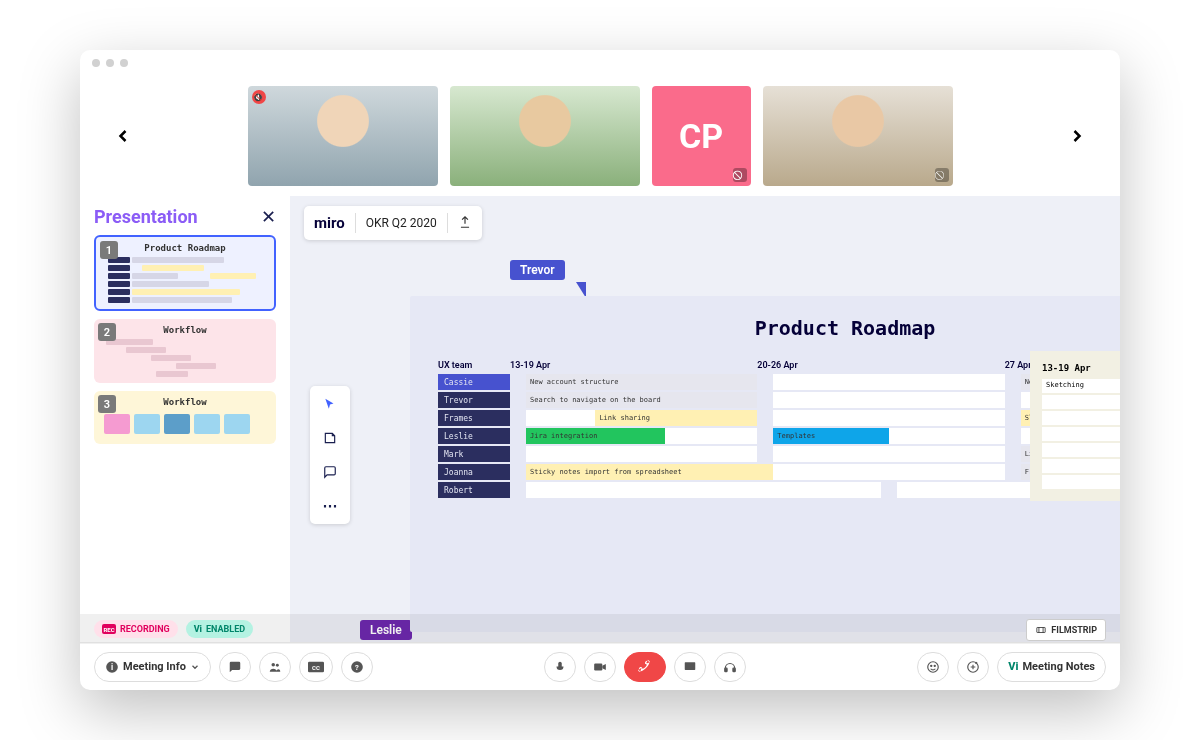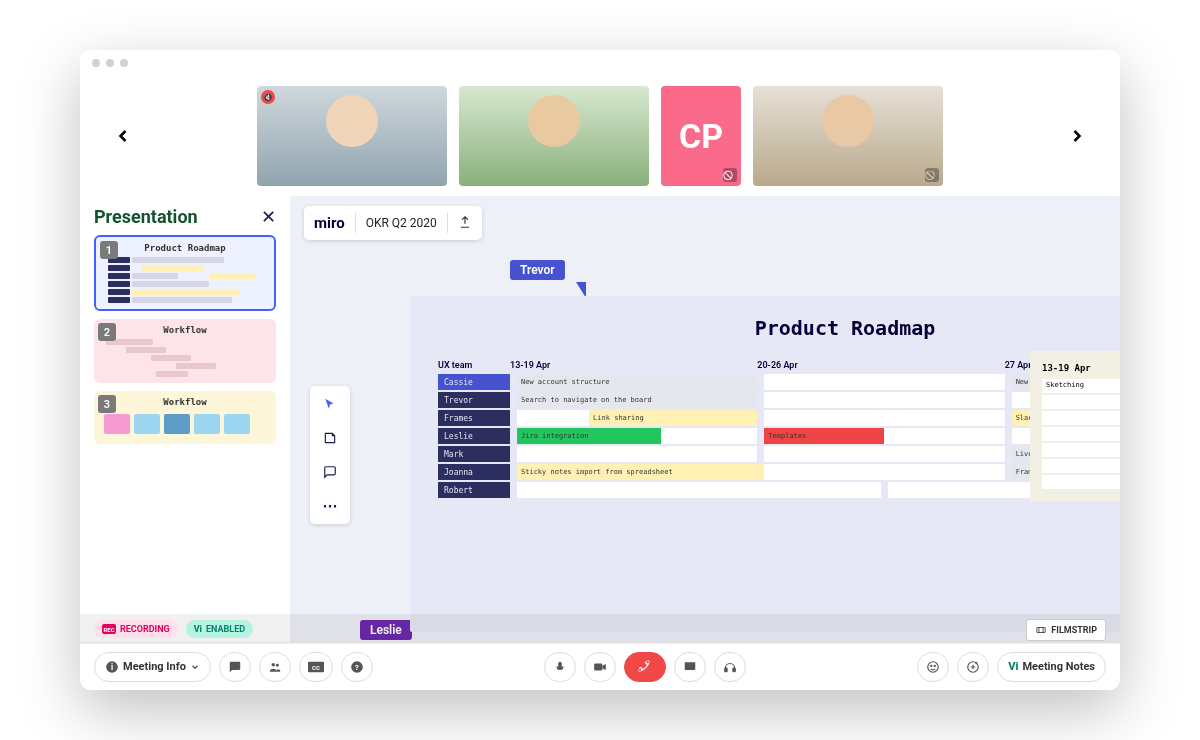--- a/index.html
+++ b/index.html
@@ -9,21 +9,21 @@
 .dot{width:8px;height:8px;border-radius:50%;background:#d1d1d1}
 .video-row{height:120px;display:flex;align-items:center;padding:0 26px;gap:12px}
 .chev{width:34px;height:34px;border:2px solid #000;border-radius:6px;border:none;display:flex;align-items:center;justify-content:center;cursor:pointer;background:none;font-size:28px;color:#000}
 .video-tile{position:relative;width:190px;height:100px;border-radius:4px;overflow:hidden;background:#888;flex-shrink:0}
 .placeholder-tile{background:linear-gradient(#f36,#f66);display:flex;align-items:center;justify-content:center;color:#fff;font-size:34px;font-weight:700}
 .mute-badge{position:absolute;top:4px;left:4px;width:14px;height:14px;border-radius:50%;background:#f04747;display:flex;align-items:center;justify-content:center;color:#fff;font-size:8px}
 .cam-off{position:absolute;bottom:4px;right:4px;width:14px;height:14px;background:rgba(0,0,0,.3);border-radius:3px;display:flex;align-items:center;justify-content:center;color:#fff;font-size:9px}
 .content{flex:1;display:flex;overflow:hidden}
 .sidebar{width:210px;padding:10px 14px;display:flex;flex-direction:column;overflow:hidden}
 .side-head{display:flex;justify-content:space-between;align-items:center;margin-bottom:8px}
-.side-title{font-size:18px;font-weight:700;color:#14532d}
+.side-title{font-size:18px;font-weight:700;color:#8b5cf6}
 .close-x{font-size:18px;color:#1a1f4f;cursor:pointer}
 .slide{position:relative;border-radius:6px;padding:6px;margin-bottom:8px;font-size:8px;color:#333}
 .slide.active{border:2px solid #4262ff;background:#eef1ff}
 .slide.pink{background:#fde4e9}
 .slide.yellow{background:#fef6d8}
 .slide-num{position:absolute;top:4px;left:4px;width:18px;height:18px;background:#7a7a7a;color:#fff;border-radius:3px;display:flex;align-items:center;justify-content:center;font-size:11px;font-weight:600}
 .slide-title{text-align:center;font-size:9px;font-weight:600;margin-bottom:3px;font-family:ui-monospace,Menlo,monospace}
 .mini-gantt{display:flex;flex-direction:column;gap:1px;padding:0 6px}
 .mini-row{display:flex;align-items:center;gap:2px;height:7px}
 .mini-label{width:22px;height:6px;background:#2b2e5f;border-radius:1px}
@@ -42,21 +42,21 @@
 .toolbar>div{cursor:pointer;width:20px;height:20px;display:flex;align-items:center;justify-content:center;font-size:15px;color:#1a1f4f}
 .canvas{position:absolute;top:100px;left:120px;right:-160px;bottom:10px;background:#e6e8f5;border-radius:2px;padding:20px 28px}
 .canvas-title{text-align:center;font-size:20px;font-weight:600;font-family:ui-monospace,Menlo,monospace;color:#050038;margin-bottom:20px}
 .gantt-head{display:flex;color:#050038;font-family:ui-monospace,Menlo,monospace;font-size:9px;font-weight:600;margin-bottom:4px}
 .gantt-head>div{flex:1}
 .gantt-head>div:first-child{width:72px;flex:none}
 .gantt-body{display:flex;flex-direction:column;gap:2px}
 .g-row{display:flex;height:16px}
 .g-name{width:72px;background:#2b2e5f;color:#e3e5f2;font-size:8px;font-family:ui-monospace,Menlo,monospace;display:flex;align-items:center;padding-left:6px}
 .g-name.sel{background:#4752cf}
-.g-cell{flex:1;background:#fff;margin-left:7px;position:relative;display:flex;align-items:center}
+.g-cell{flex:1;background:#fff;margin-left:16px;position:relative;display:flex;align-items:center}
 .g-bar{position:absolute;height:100%;display:flex;align-items:center;padding-left:4px;font-size:7px;font-family:ui-monospace,Menlo,monospace;color:#333}
 .cursor-tag{position:absolute;padding:3px 10px;border-radius:3px;color:#fff;font-size:12px;font-weight:600}
 .cursor-arrow{position:absolute;width:0;height:0}
 .tag-trevor{background:#4752cf;top:64px;left:220px}
 .arr-trevor{top:86px;left:286px;border-left:10px solid transparent;border-right:0 solid transparent;border-top:16px solid #4752cf;transform:rotate(0deg)}
 .tag-cassie{background:#ff9500;top:128px;right:200px}
 .arr-cassie{top:152px;right:196px;border-left:0 solid transparent;border-right:12px solid transparent;border-top:16px solid #ff9500}
 .tag-leslie{background:#6e29af;bottom:-6px;left:70px}
 .arr-leslie{bottom:14px;left:130px;border-left:12px solid transparent;border-right:0;border-bottom:16px solid #6e29af}
 .second-board{position:absolute;top:155px;right:-150px;width:240px;background:#f2f0e3;padding:12px}
@@ -93,21 +93,21 @@
         </svg>
     </button>
     <div style="flex:1;display:flex;gap:12px;justify-content:center">
       <div class="video-tile">
         <div class="face"></div>
         <div class="mute-badge">🔇</div>
       </div>
       <div class="video-tile">
         <div class="face b"></div>
       </div>
-      <div class="video-tile placeholder-tile" style="width:80px;background:#fa6b8b">
+      <div class="video-tile placeholder-tile" style="width:99px;background:#fa6b8b">
         <span>CP</span>
         <div class="cam-off">⃠</div>
       </div>
       <div class="video-tile">
         <div class="face c"></div>
         <div class="cam-off">⃠</div>
       </div>
     </div>
     <button class="chev">
       <svg width="20" height="20" viewBox="0 0 24 24" fill="none" stroke="#000" stroke-width="3">
@@ -267,21 +267,21 @@
               <div class="g-cell">
                 <div class="g-bar" style="background: rgb(255, 240, 179); left: 0%; width: 70%;">Slack integration</div>
               </div>
             </div>
             <div class="g-row">
               <div class="g-name">Leslie</div>
               <div class="g-cell">
                 <div class="g-bar" style="background: #22c55e; left: 0%; width: 60%;">Jira integration</div>
               </div>
               <div class="g-cell">
-                <div class="g-bar" style="background: #ef4444; left: 0%; width: 50%;">Templates</div>
+                <div class="g-bar" style="background: #0ea5e9; left: 0%; width: 50%;">Templates</div>
               </div>
               <div class="g-cell"></div>
             </div>
             <div class="g-row">
               <div class="g-name">Mark</div>
               <div class="g-cell"></div>
               <div class="g-cell"></div>
               <div class="g-cell">
                 <div class="g-bar" style="background: rgb(230, 230, 238); left: 0%; width: 70%;">Live cursors</div>
               </div>

